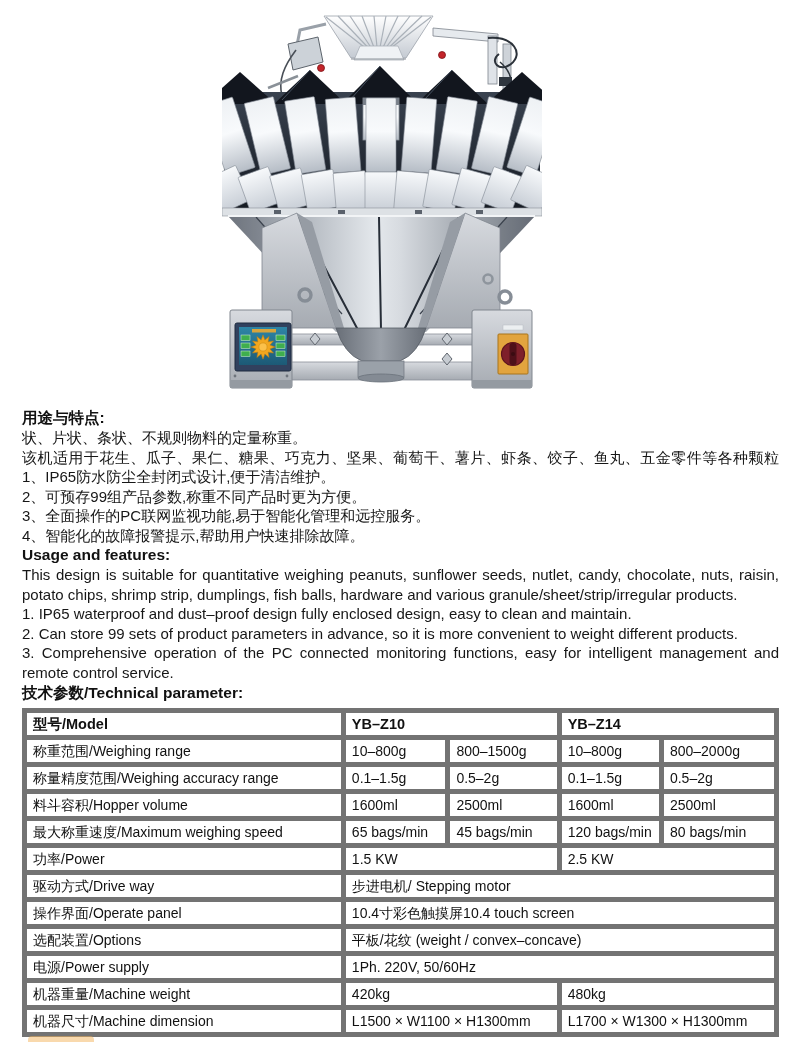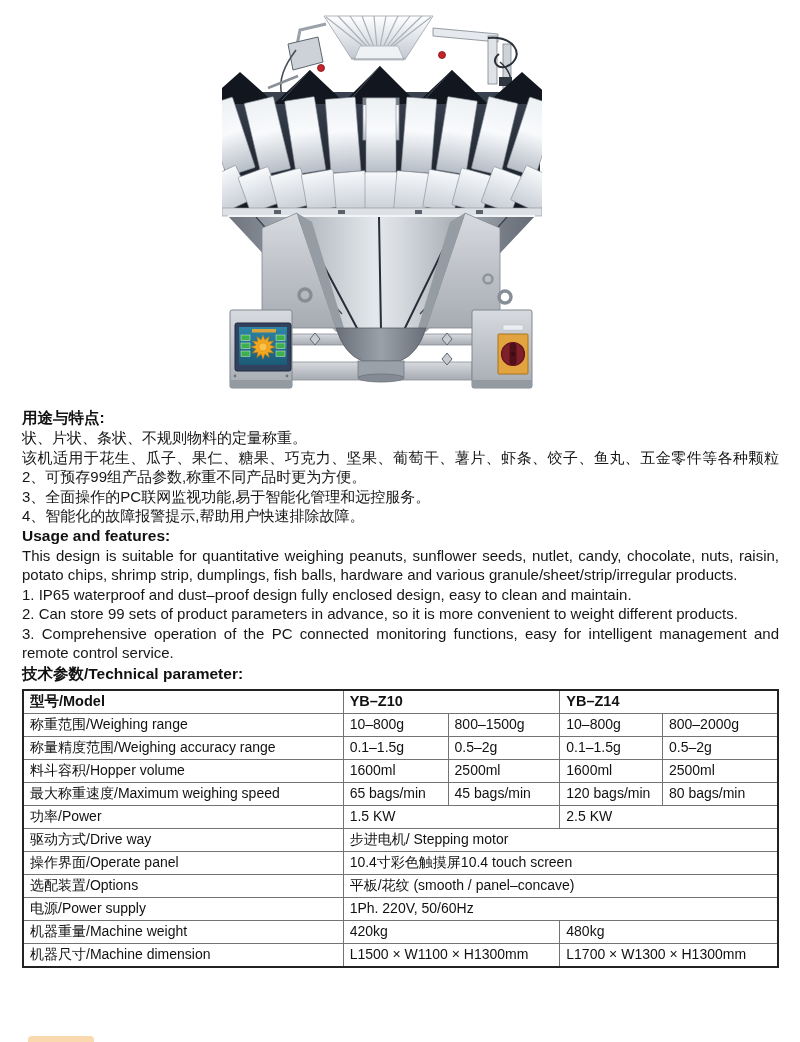--- a/index.html
+++ b/index.html
@@ -12,21 +12,21 @@
   h3.sec{font-size:15.5px;font-weight:bold;margin:0;line-height:20px;color:#111;}
   .line{font-size:15px;line-height:19.5px;white-space:nowrap;}
   .just{white-space:normal;text-align:justify;text-align-last:justify;}
   .sec-en{}
   .sec-tech{margin-top:1px;}
   table.tech{
     border-collapse:collapse;table-layout:fixed;width:757px;margin-top:5px;
     font-size:14px;color:#111;
   }
   table.tech td{
-    border:1px solid #737373;height:20px;line-height:17px;
+    border:5px solid #737373;height:20px;line-height:17px;
     padding:1px 6px;white-space:nowrap;overflow:hidden;
   }
   table.tech{border:2px solid #222;}
   td.b{font-weight:bold;font-size:14.5px;}
   td.c{text-align:left;}
   .partial-logo{
     position:absolute;left:28px;top:1036px;width:66px;height:8px;
     border-radius:4px 4px 0 0;opacity:.5;
   }
 </style>
@@ -243,20 +243,21 @@
     </g>
   </svg>
   </div>
 
   <div class="content">
 
     <section>
       <h3 class="sec">用途与特点:</h3>
       <div class="line">状、片状、条状、不规则物料的定量称重。</div>
       <div class="line just">该机适用于花生、瓜子、果仁、糖果、巧克力、坚果、葡萄干、薯片、虾条、饺子、鱼丸、五金零件等各种颗粒</div>
+      <div class="line">1、IP65防水防尘全封闭式设计,便于清洁维护。</div>
       <div class="line">2、可预存99组产品参数,称重不同产品时更为方便。</div>
       <div class="line">3、全面操作的PC联网监视功能,易于智能化管理和远控服务。</div>
       <div class="line">4、智能化的故障报警提示,帮助用户快速排除故障。</div>
     </section>
 
     <section class="sec-en">
       <h3 class="sec">Usage and features:</h3>
       <div class="line just">This design is suitable for quantitative weighing peanuts, sunflower seeds, nutlet, candy, chocolate, nuts, raisin,</div>
       <div class="line">potato chips, shrimp strip, dumplings, fish balls, hardware and various granule/sheet/strip/irregular products.</div>
       <div class="line">1. IP65 waterproof and dust–proof design fully enclosed design, easy to clean and maintain.</div>
@@ -318,21 +319,21 @@
           <tr>
             <td>驱动方式/Drive way</td>
             <td class="c" colspan="4">步进电机/ Stepping motor</td>
           </tr>
           <tr>
             <td>操作界面/Operate panel</td>
             <td class="c" colspan="4">10.4寸彩色触摸屏10.4 touch screen</td>
           </tr>
           <tr>
             <td>选配装置/Options</td>
-            <td class="c" colspan="4">平板/花纹 (smooth / panel–concave)</td>
+            <td class="c" colspan="4">平板/花纹 (weight / convex–concave)</td>
           </tr>
           <tr>
             <td>电源/Power supply</td>
             <td class="c" colspan="4">1Ph. 220V, 50/60Hz</td>
           </tr>
           <tr>
             <td>机器重量/Machine weight</td>
             <td class="c" colspan="2">420kg</td>
             <td class="c" colspan="2">480kg</td>
           </tr>

